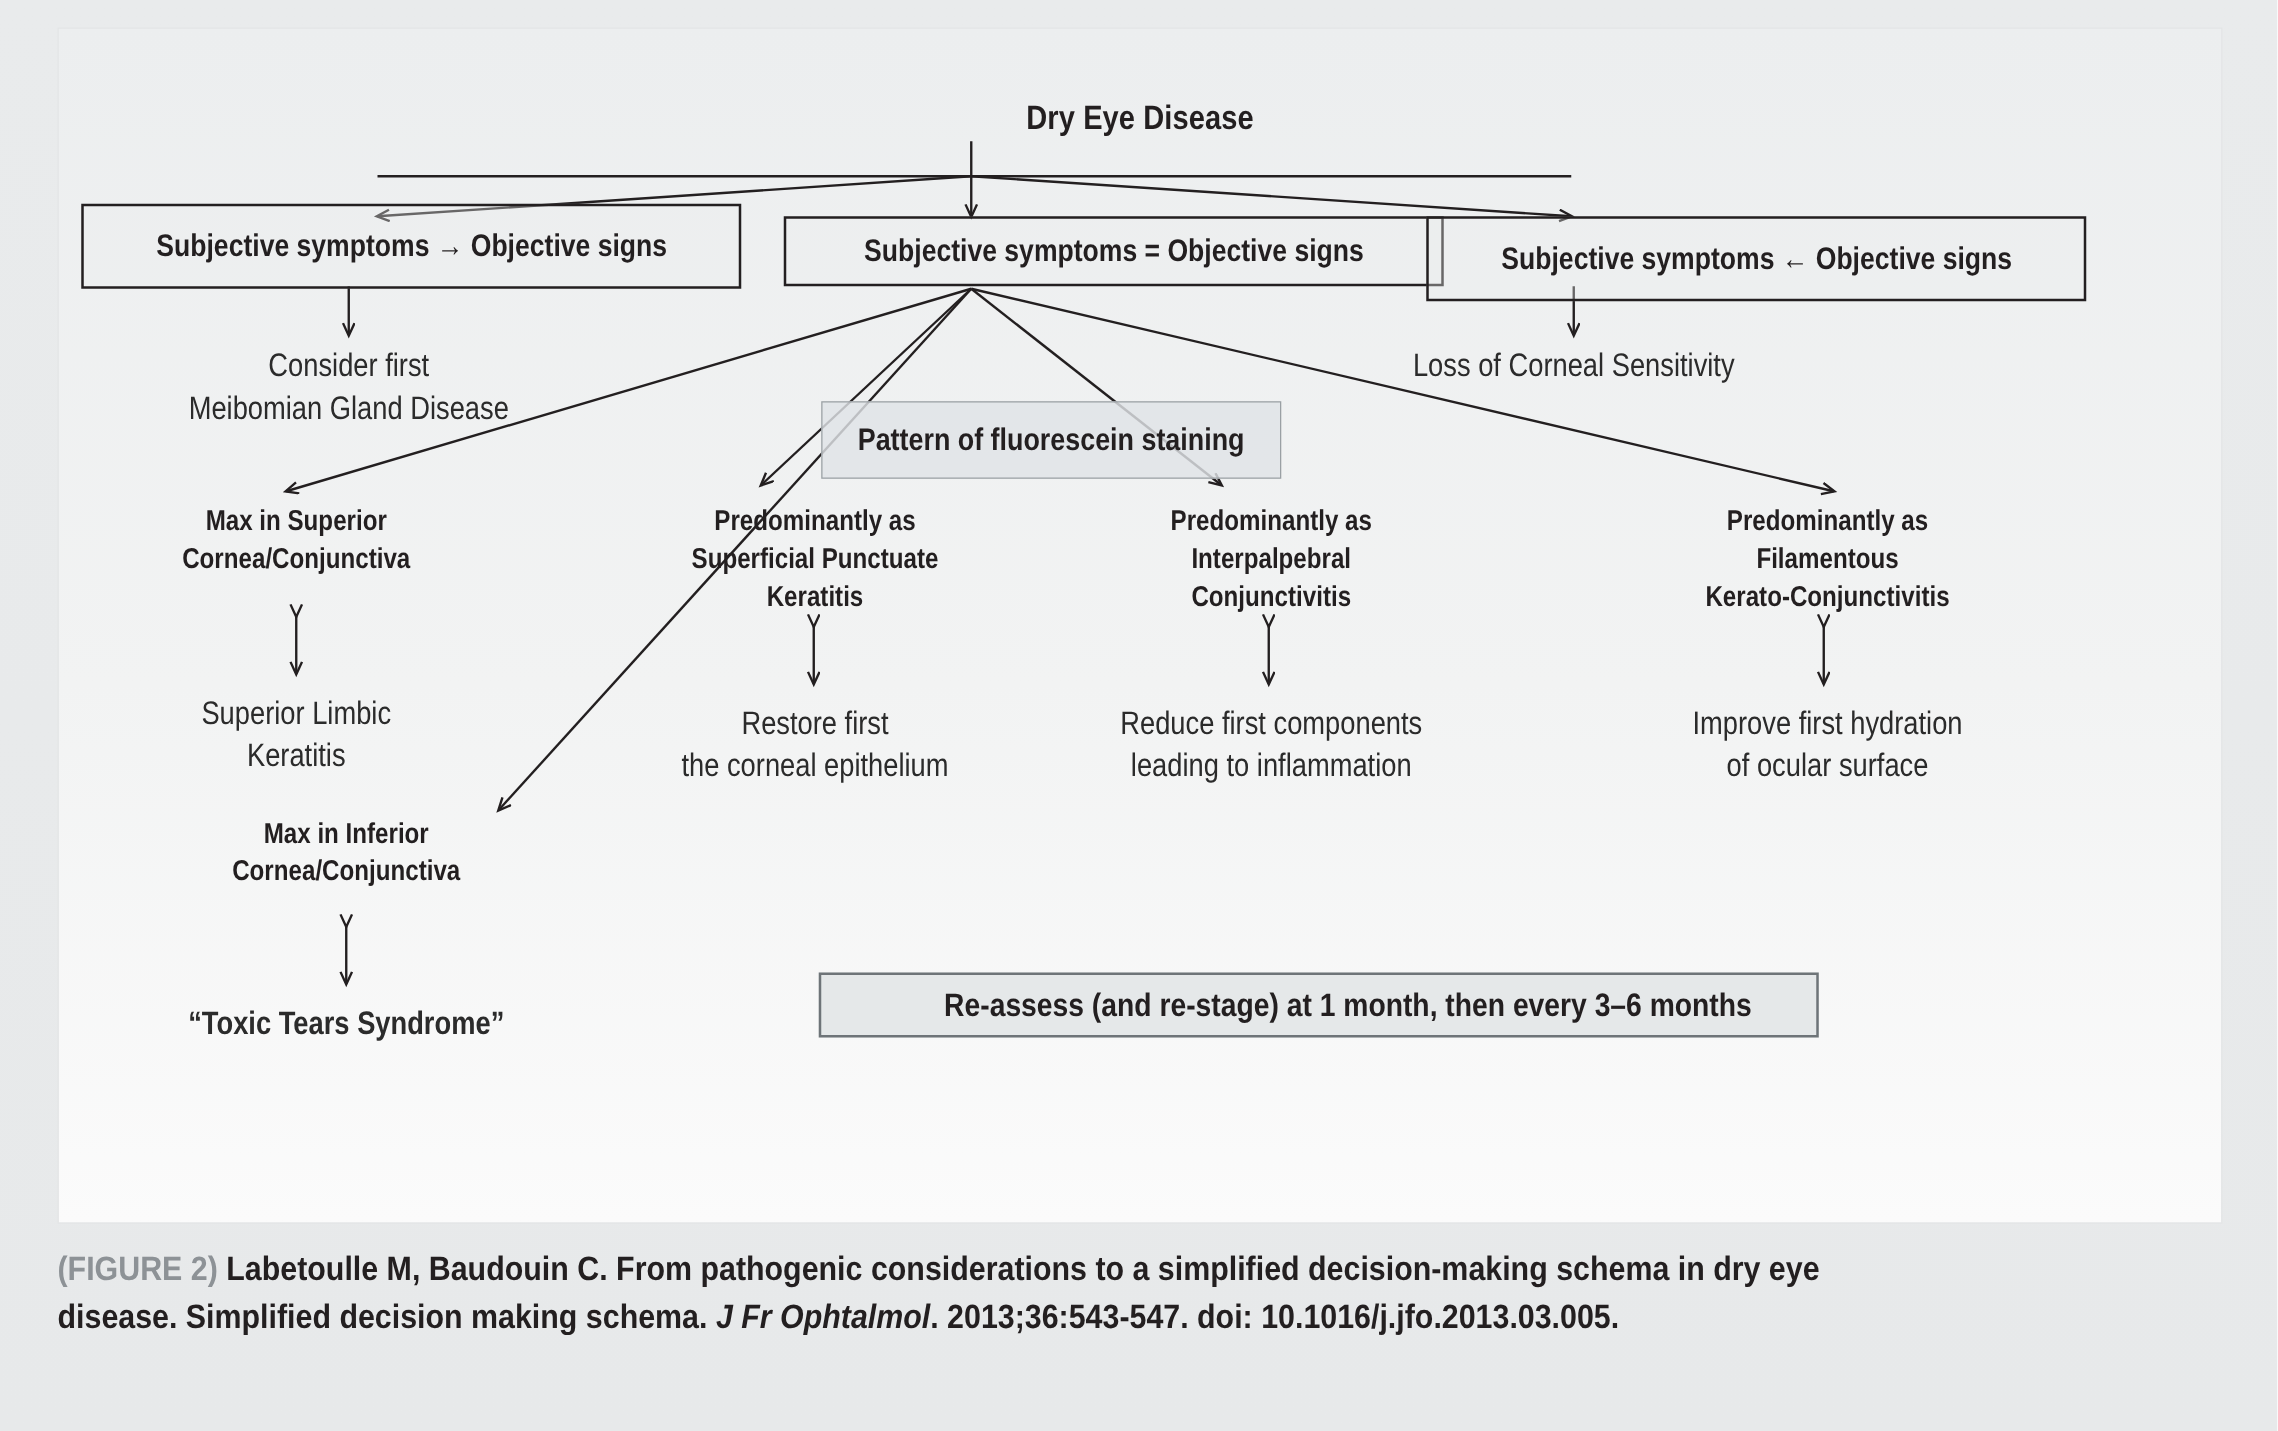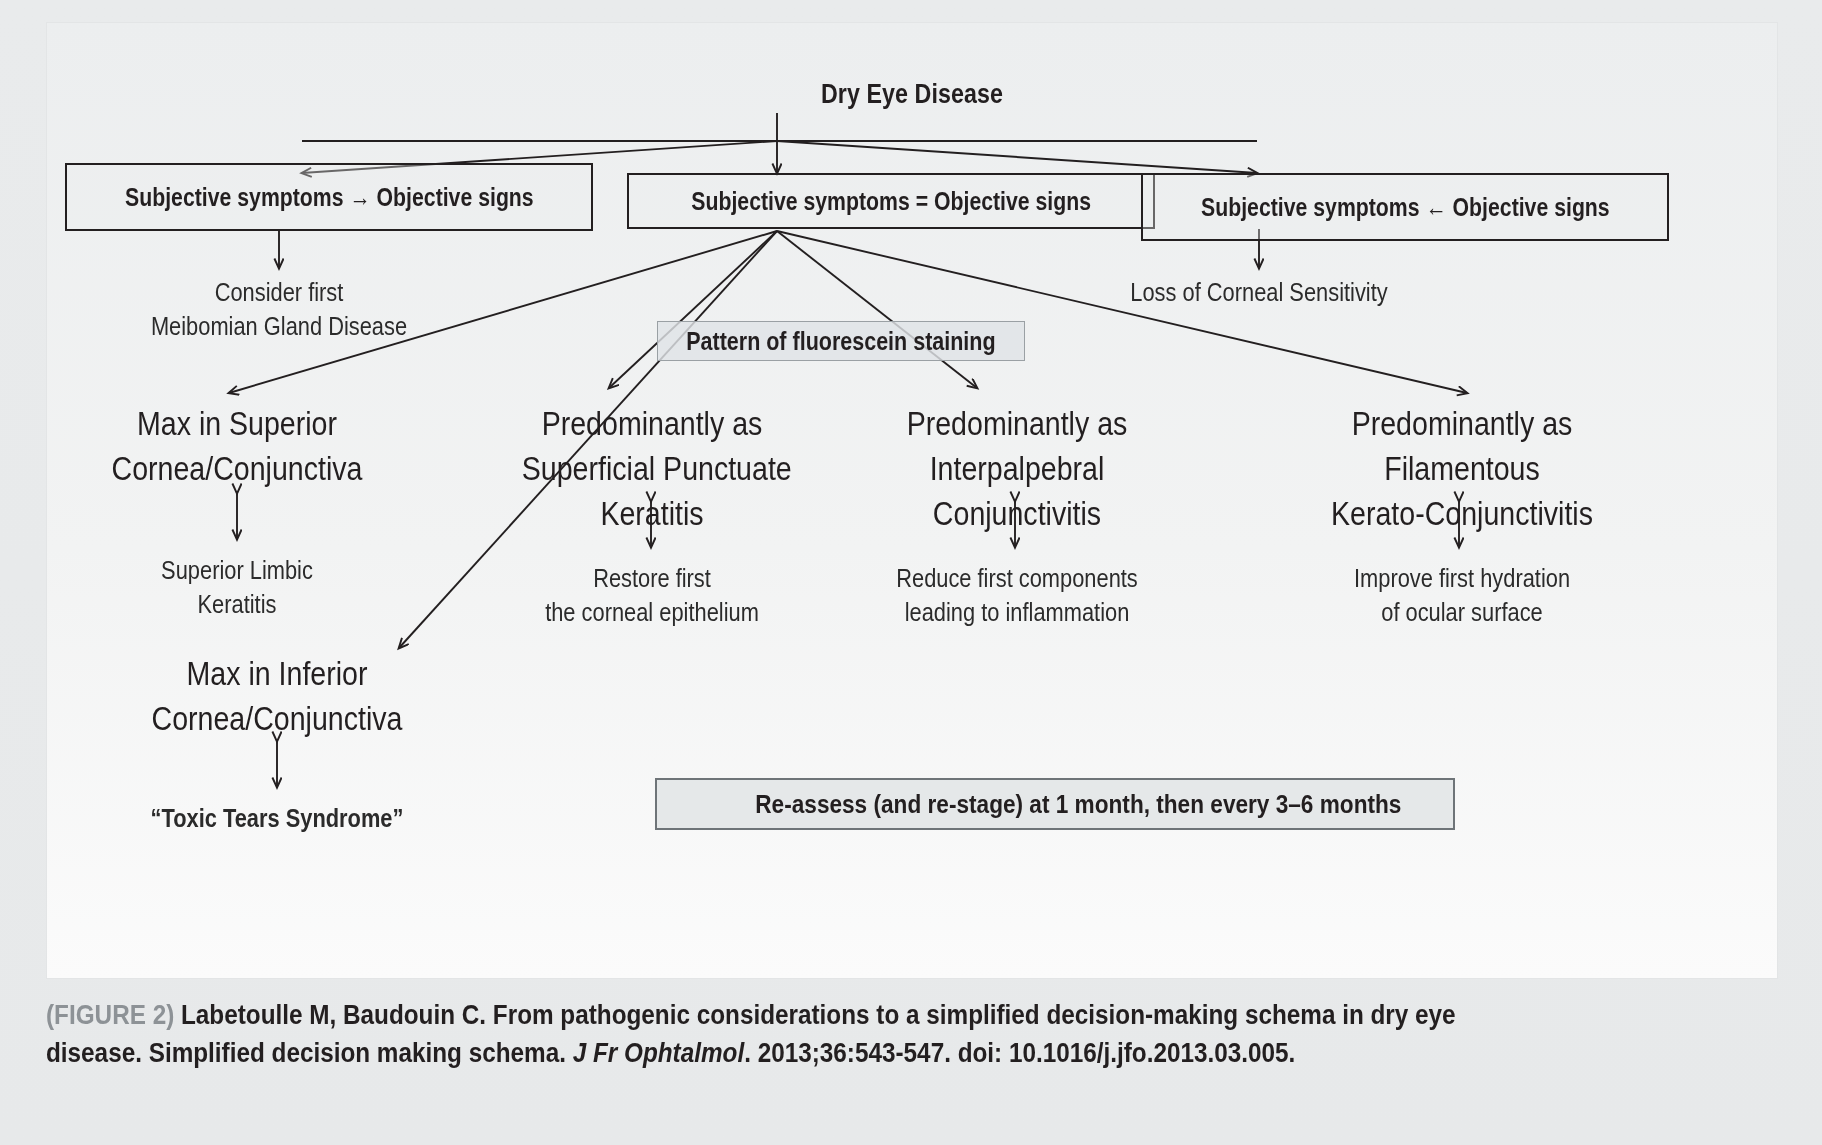--- a/index.html
+++ b/index.html
@@ -62,21 +62,21 @@
     font-weight:bold;font-size:26px;color:#231f20;white-space:nowrap;
     transform:scaleX(.87);transform-origin:center center;display:inline-block;
   }
 
   .lead{
     font-size:26px;color:#2b2b2b;line-height:1.32;font-weight:normal;
   }
   .lead i{font-style:normal;display:block;transform:scaleX(.84);transform-origin:center top;white-space:nowrap;}
 
   .head{
-    font-size:34px;color:#231f20;font-weight:normal;line-height:1.32;
+    font-size:23px;color:#231f20;font-weight:bold;line-height:1.32;
   }
   .head i{font-style:normal;display:block;transform:scaleX(.84);transform-origin:center top;white-space:nowrap;}
 
   .caption{
     position:absolute;left:46px;top:996px;width:1740px;
     font-weight:bold;font-size:27px;line-height:1.42;color:#231f20;
   }
   .caption .figtag{color:#8d9296;}
   .caption .jrnl{font-style:italic;}
   .caption-line{display:block;transform:scaleX(.9);transform-origin:left top;white-space:nowrap;}
@@ -141,21 +141,21 @@
 
     <div class="node lead txt-center" style="left:32px;top:252px;width:400px;">
       <i>Consider first</i>
       <i>Meibomian Gland Disease</i>
     </div>
 
     <div class="node lead txt-center" style="left:1012px;top:252px;width:400px;">
       <i>Loss of Corneal Sensitivity</i>
     </div>
 
-    <div class="node shadebox" style="left:610px;top:298px;width:368px;height:40px;">
+    <div class="node shadebox" style="left:610px;top:298px;width:368px;height:62px;">
       <span>Pattern of fluorescein staining</span>
     </div>
 
     <div class="node head txt-center" style="left:40px;top:378px;width:300px;">
       <i>Max in Superior</i>
       <i>Cornea/Conjunctiva</i>
     </div>
     <div class="node lead txt-center" style="left:40px;top:530px;width:300px;">
       <i>Superior Limbic</i>
       <i>Keratitis</i>

